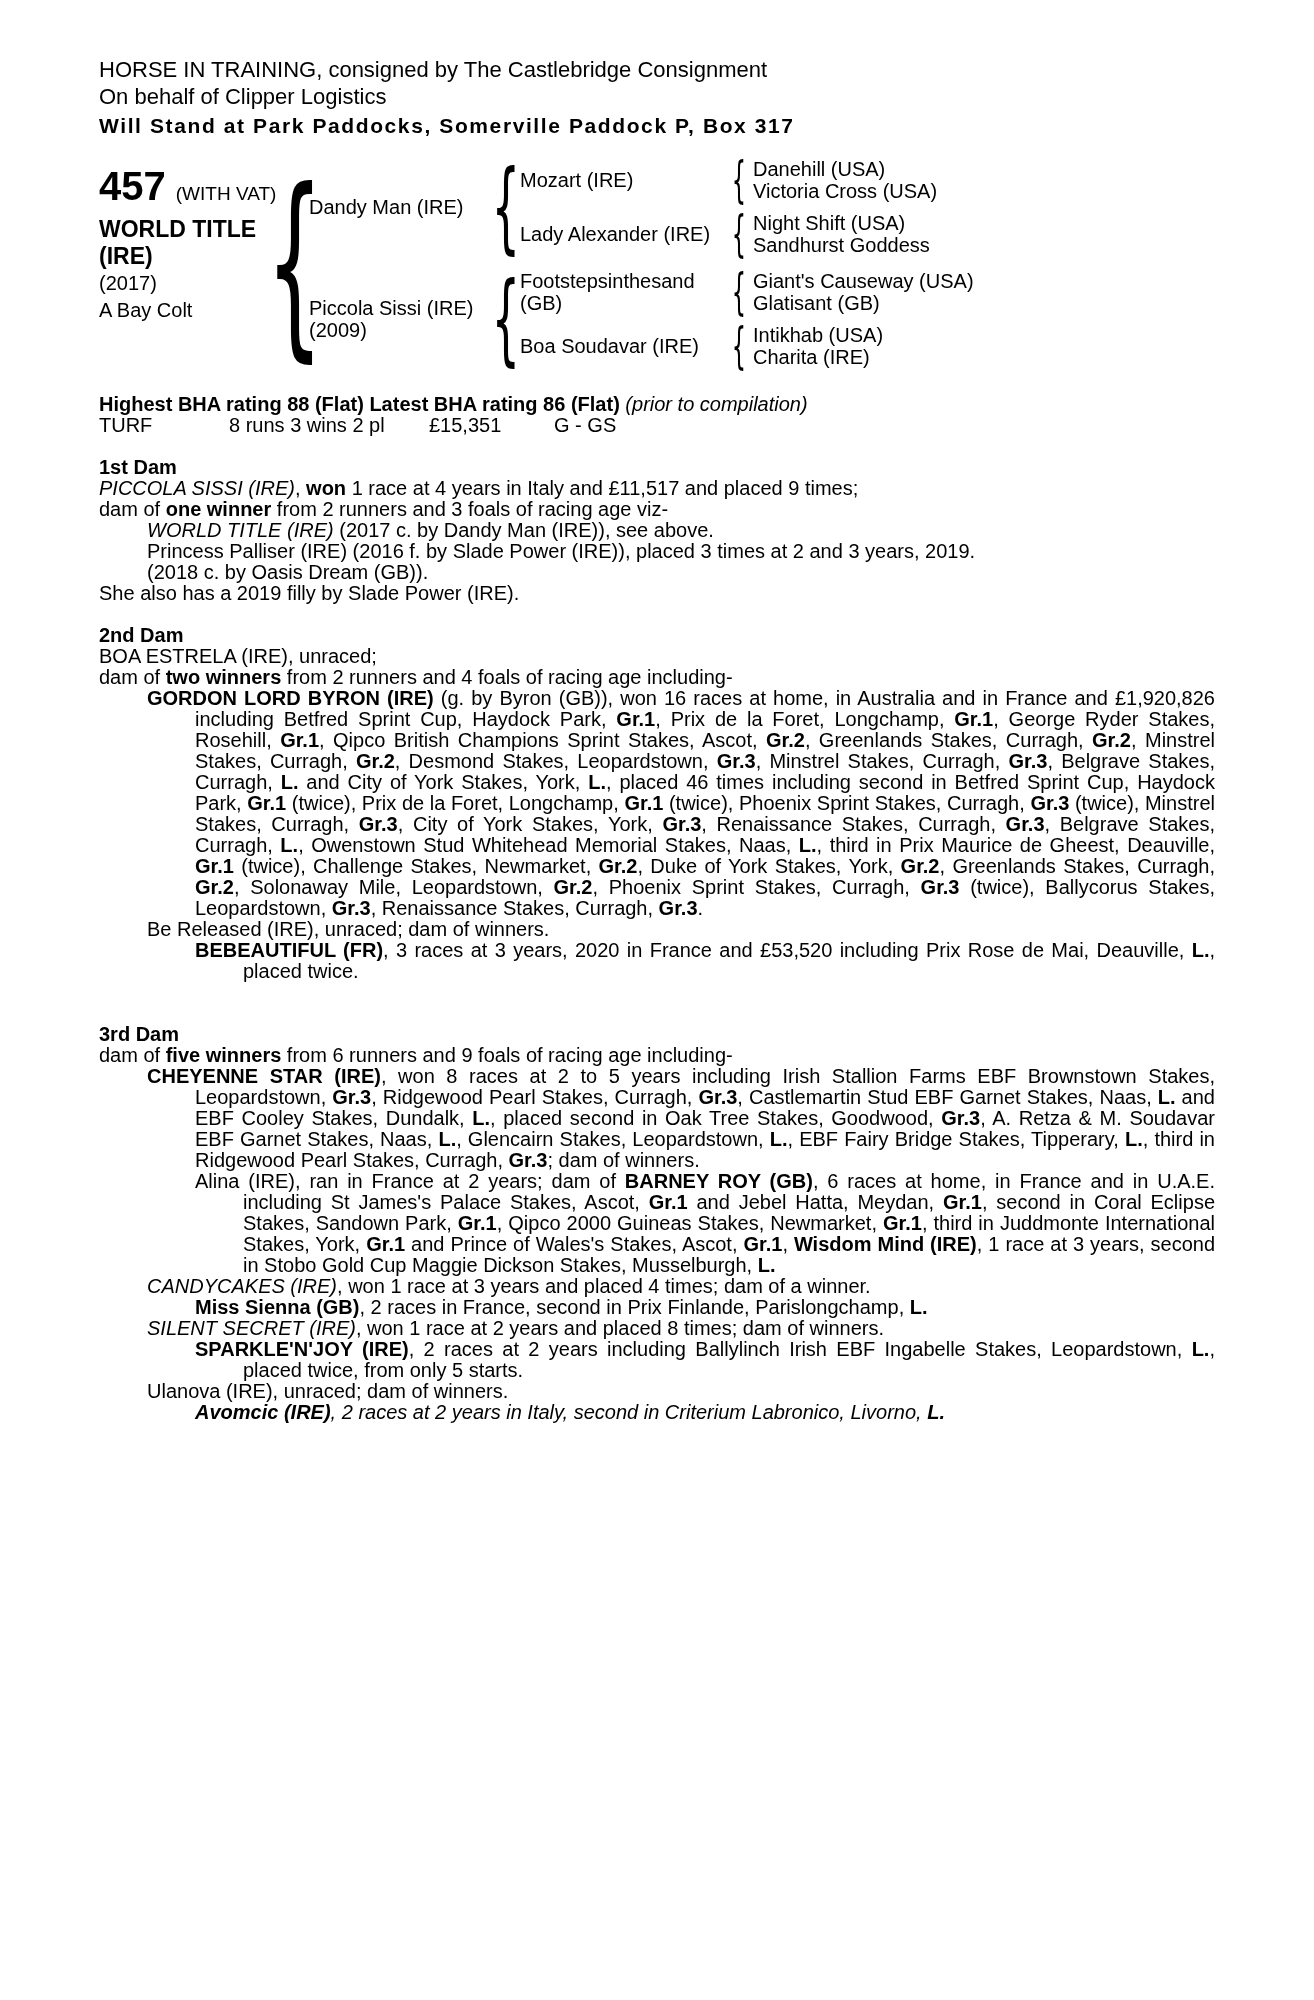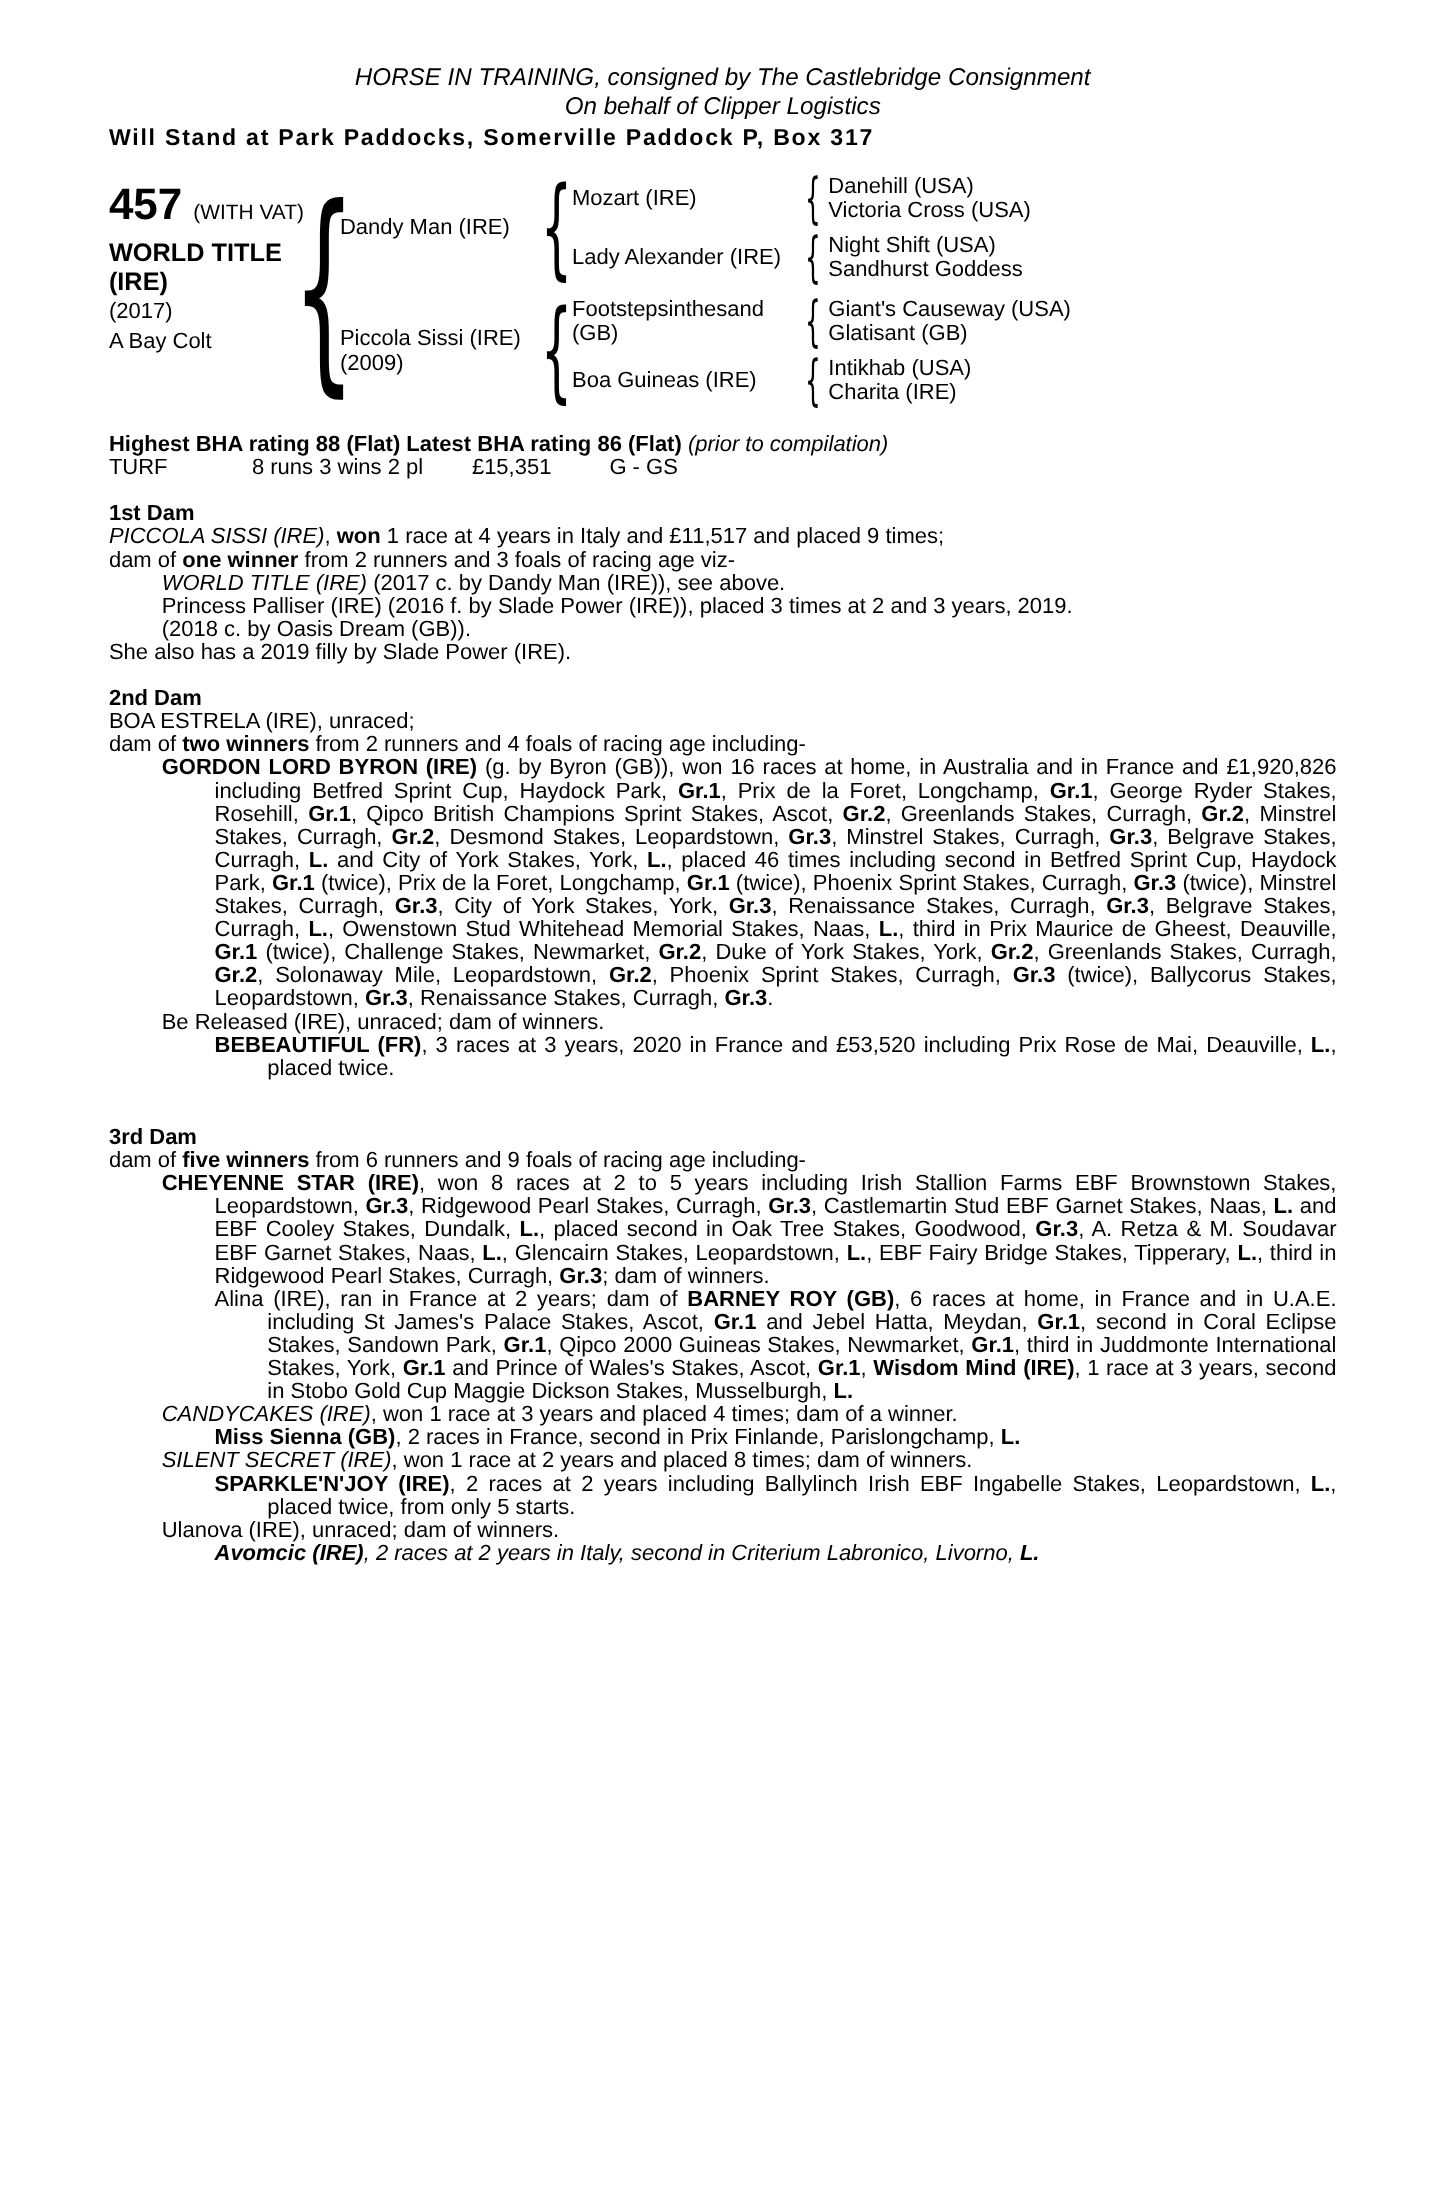--- a/index.html
+++ b/index.html
@@ -3,21 +3,21 @@
 <meta charset="utf-8">
 <style>
   html,body{margin:0;padding:0;background:#9a9a9a;}
   .page{
     width:1314px;height:2000px;background:#ffffff;color:#000;
     font-family:"Liberation Sans",sans-serif;
     box-sizing:border-box;padding:56px 99px 0 99px;
     overflow:hidden;position:relative;margin:0 auto;
   }
   
-  .hdr-italic{text-align:center;font-style:italic;font-size:22px;line-height:27px;}
+  .hdr-italic{text-align:left;font-size:22px;line-height:27px;}
   .hdr-stand{font-weight:bold;font-size:21px;letter-spacing:1.6px;line-height:28px;margin-top:2px;}
   
   .ped{display:flex;margin-top:18px;font-size:20px;line-height:22px;}
   .lot-block{width:182px;flex:0 0 182px;align-self:flex-start;padding-top:8px;}
   .lot-line{display:flex;align-items:baseline;gap:10px;margin-bottom:10px;}
   .lot-number{font-size:40px;font-weight:bold;line-height:1;}
   .lot-vat{font-size:19px;}
   .horse-name{font-weight:bold;font-size:23px;line-height:27px;}
   .lot-year,.lot-desc{font-size:20px;line-height:27px;}
   .gen1col{display:flex;flex-direction:column;gap:14px;}
@@ -115,21 +115,21 @@
             <div class="g2name">Footstepsinthesand (GB)</div>
             <div class="brace b3">
                 <span>{</span>
               </div>
             <div class="g3col">
               <div class="g3name">Giant's Causeway (USA)</div>
               <div class="g3name">Glatisant (GB)</div>
             </div>
           </div>
           <div class="g2fam">
-            <div class="g2name">Boa Guineas (IRE)</div>
+            <div class="g2name">Boa Soudavar (IRE)</div>
             <div class="brace b3">
                 <span>{</span>
               </div>
             <div class="g3col">
               <div class="g3name">Intikhab (USA)</div>
               <div class="g3name">Charita (IRE)</div>
             </div>
           </div>
         </div>
       </div>

